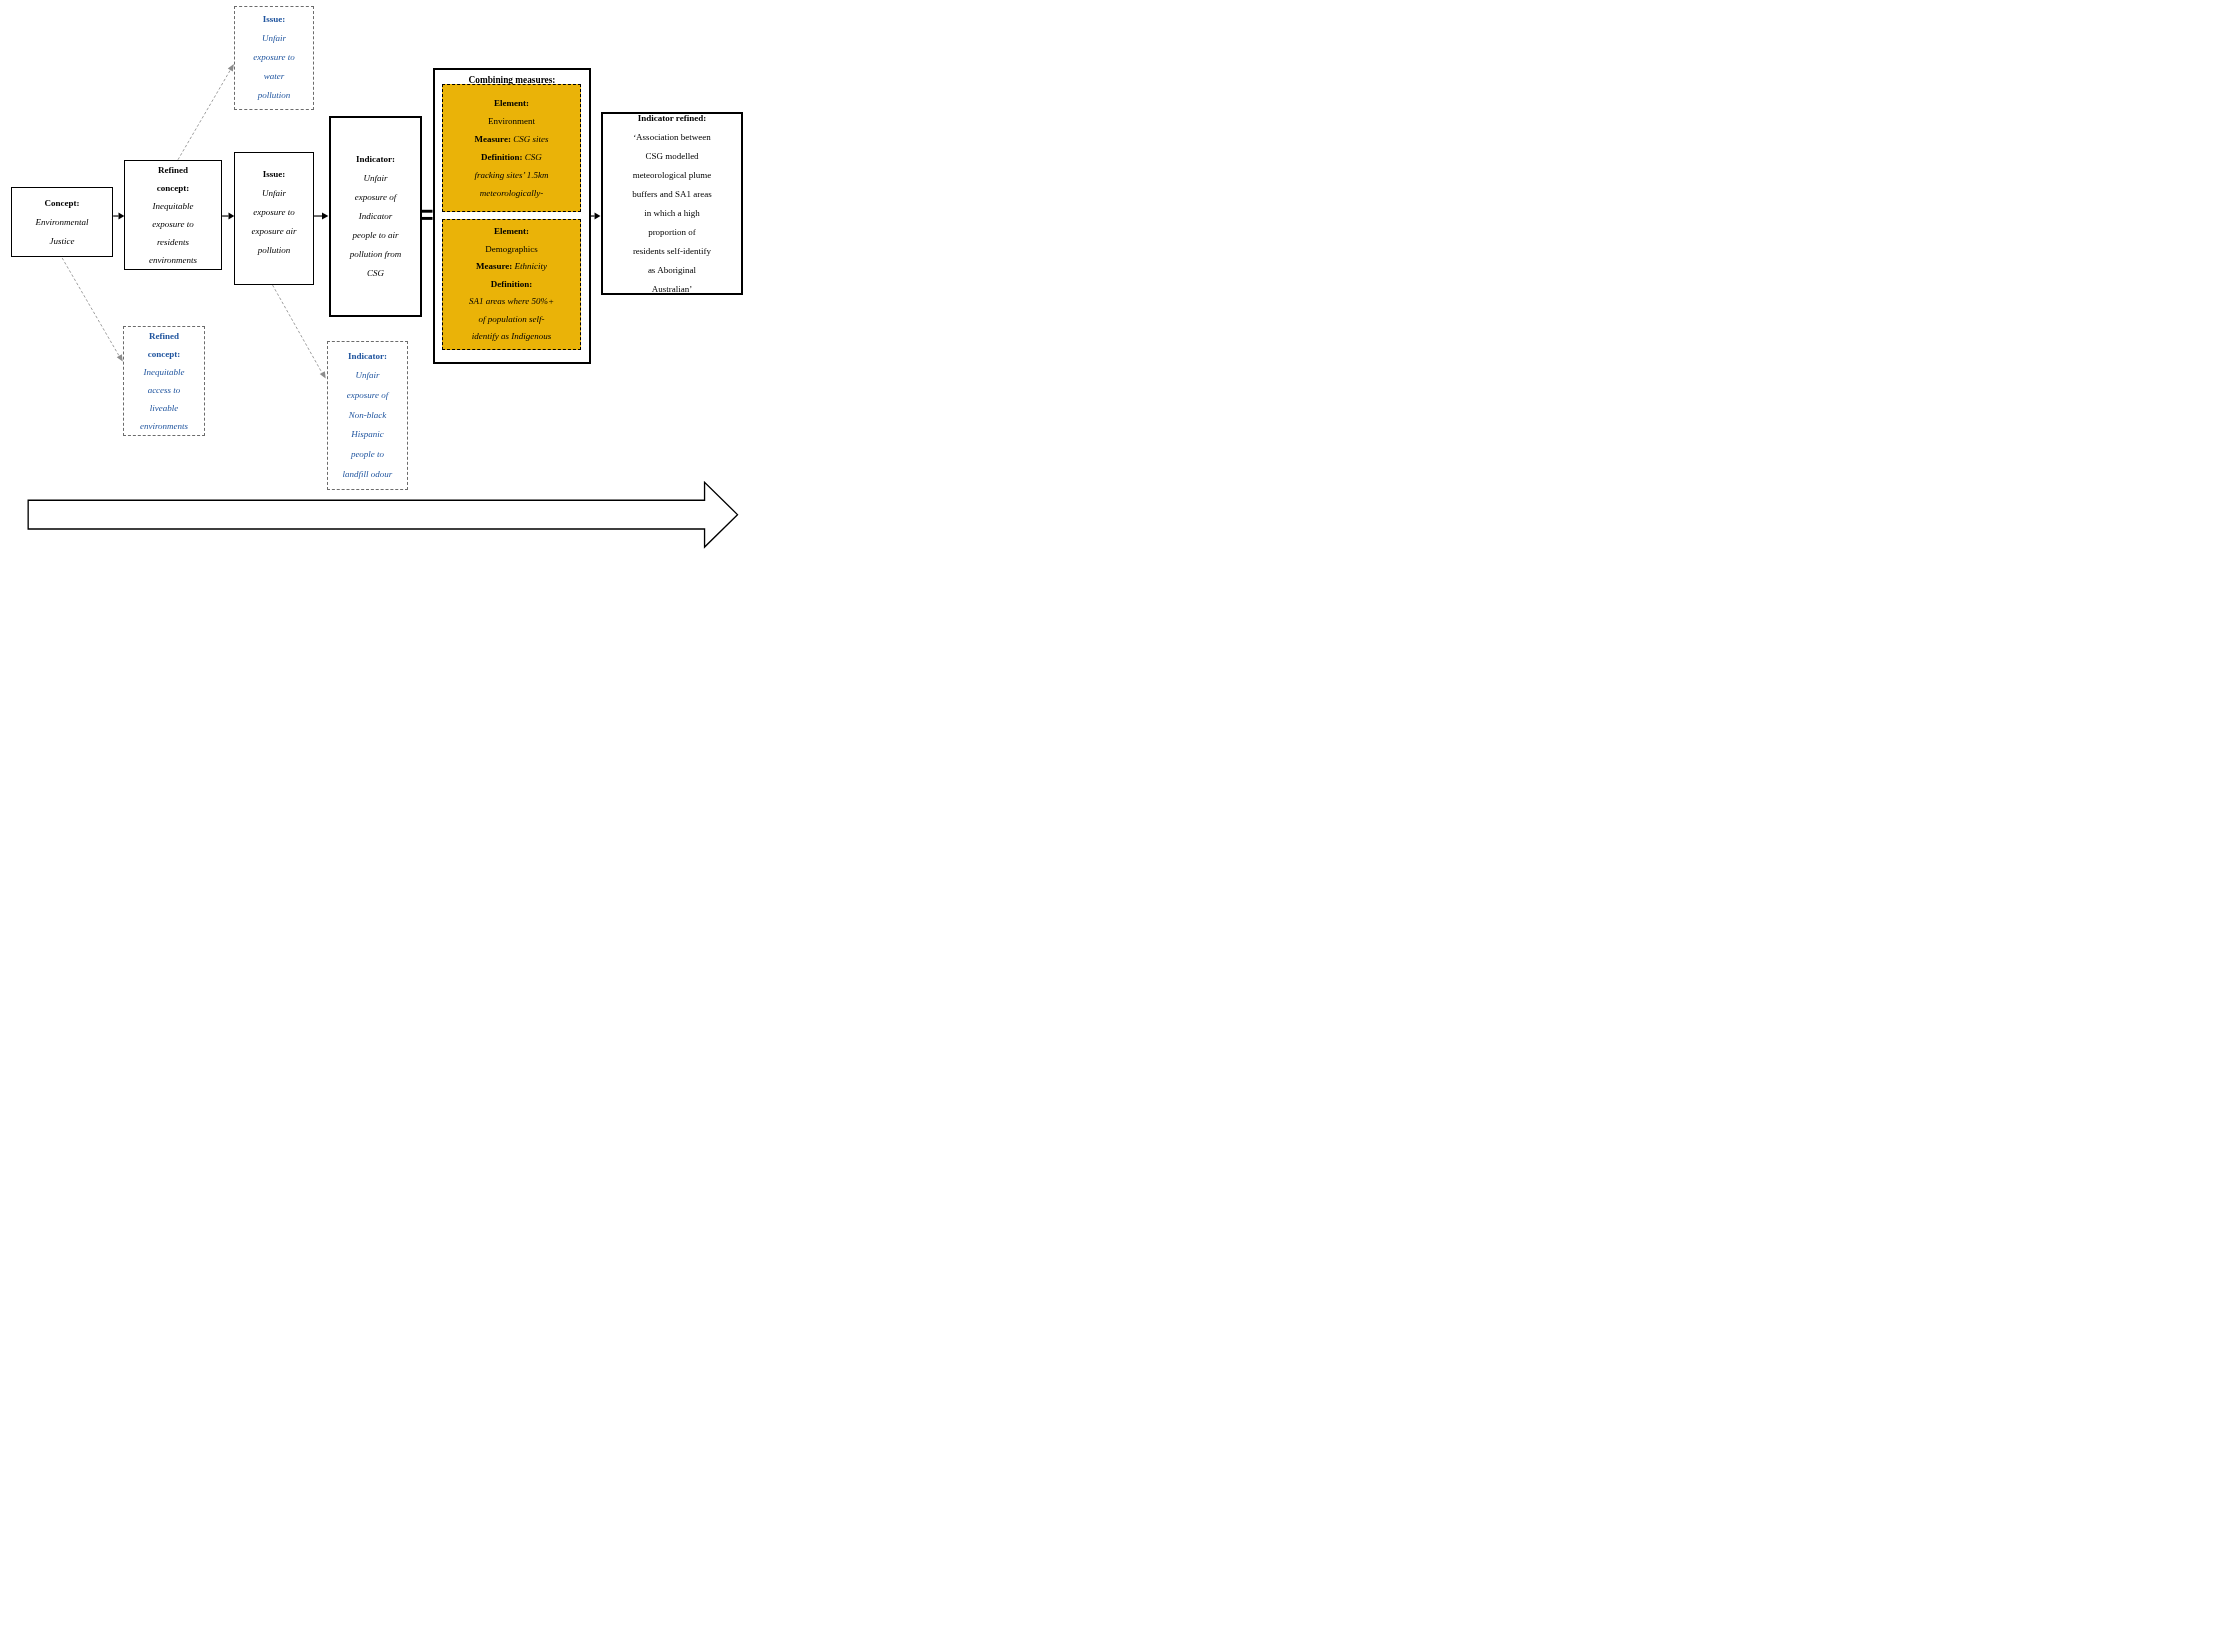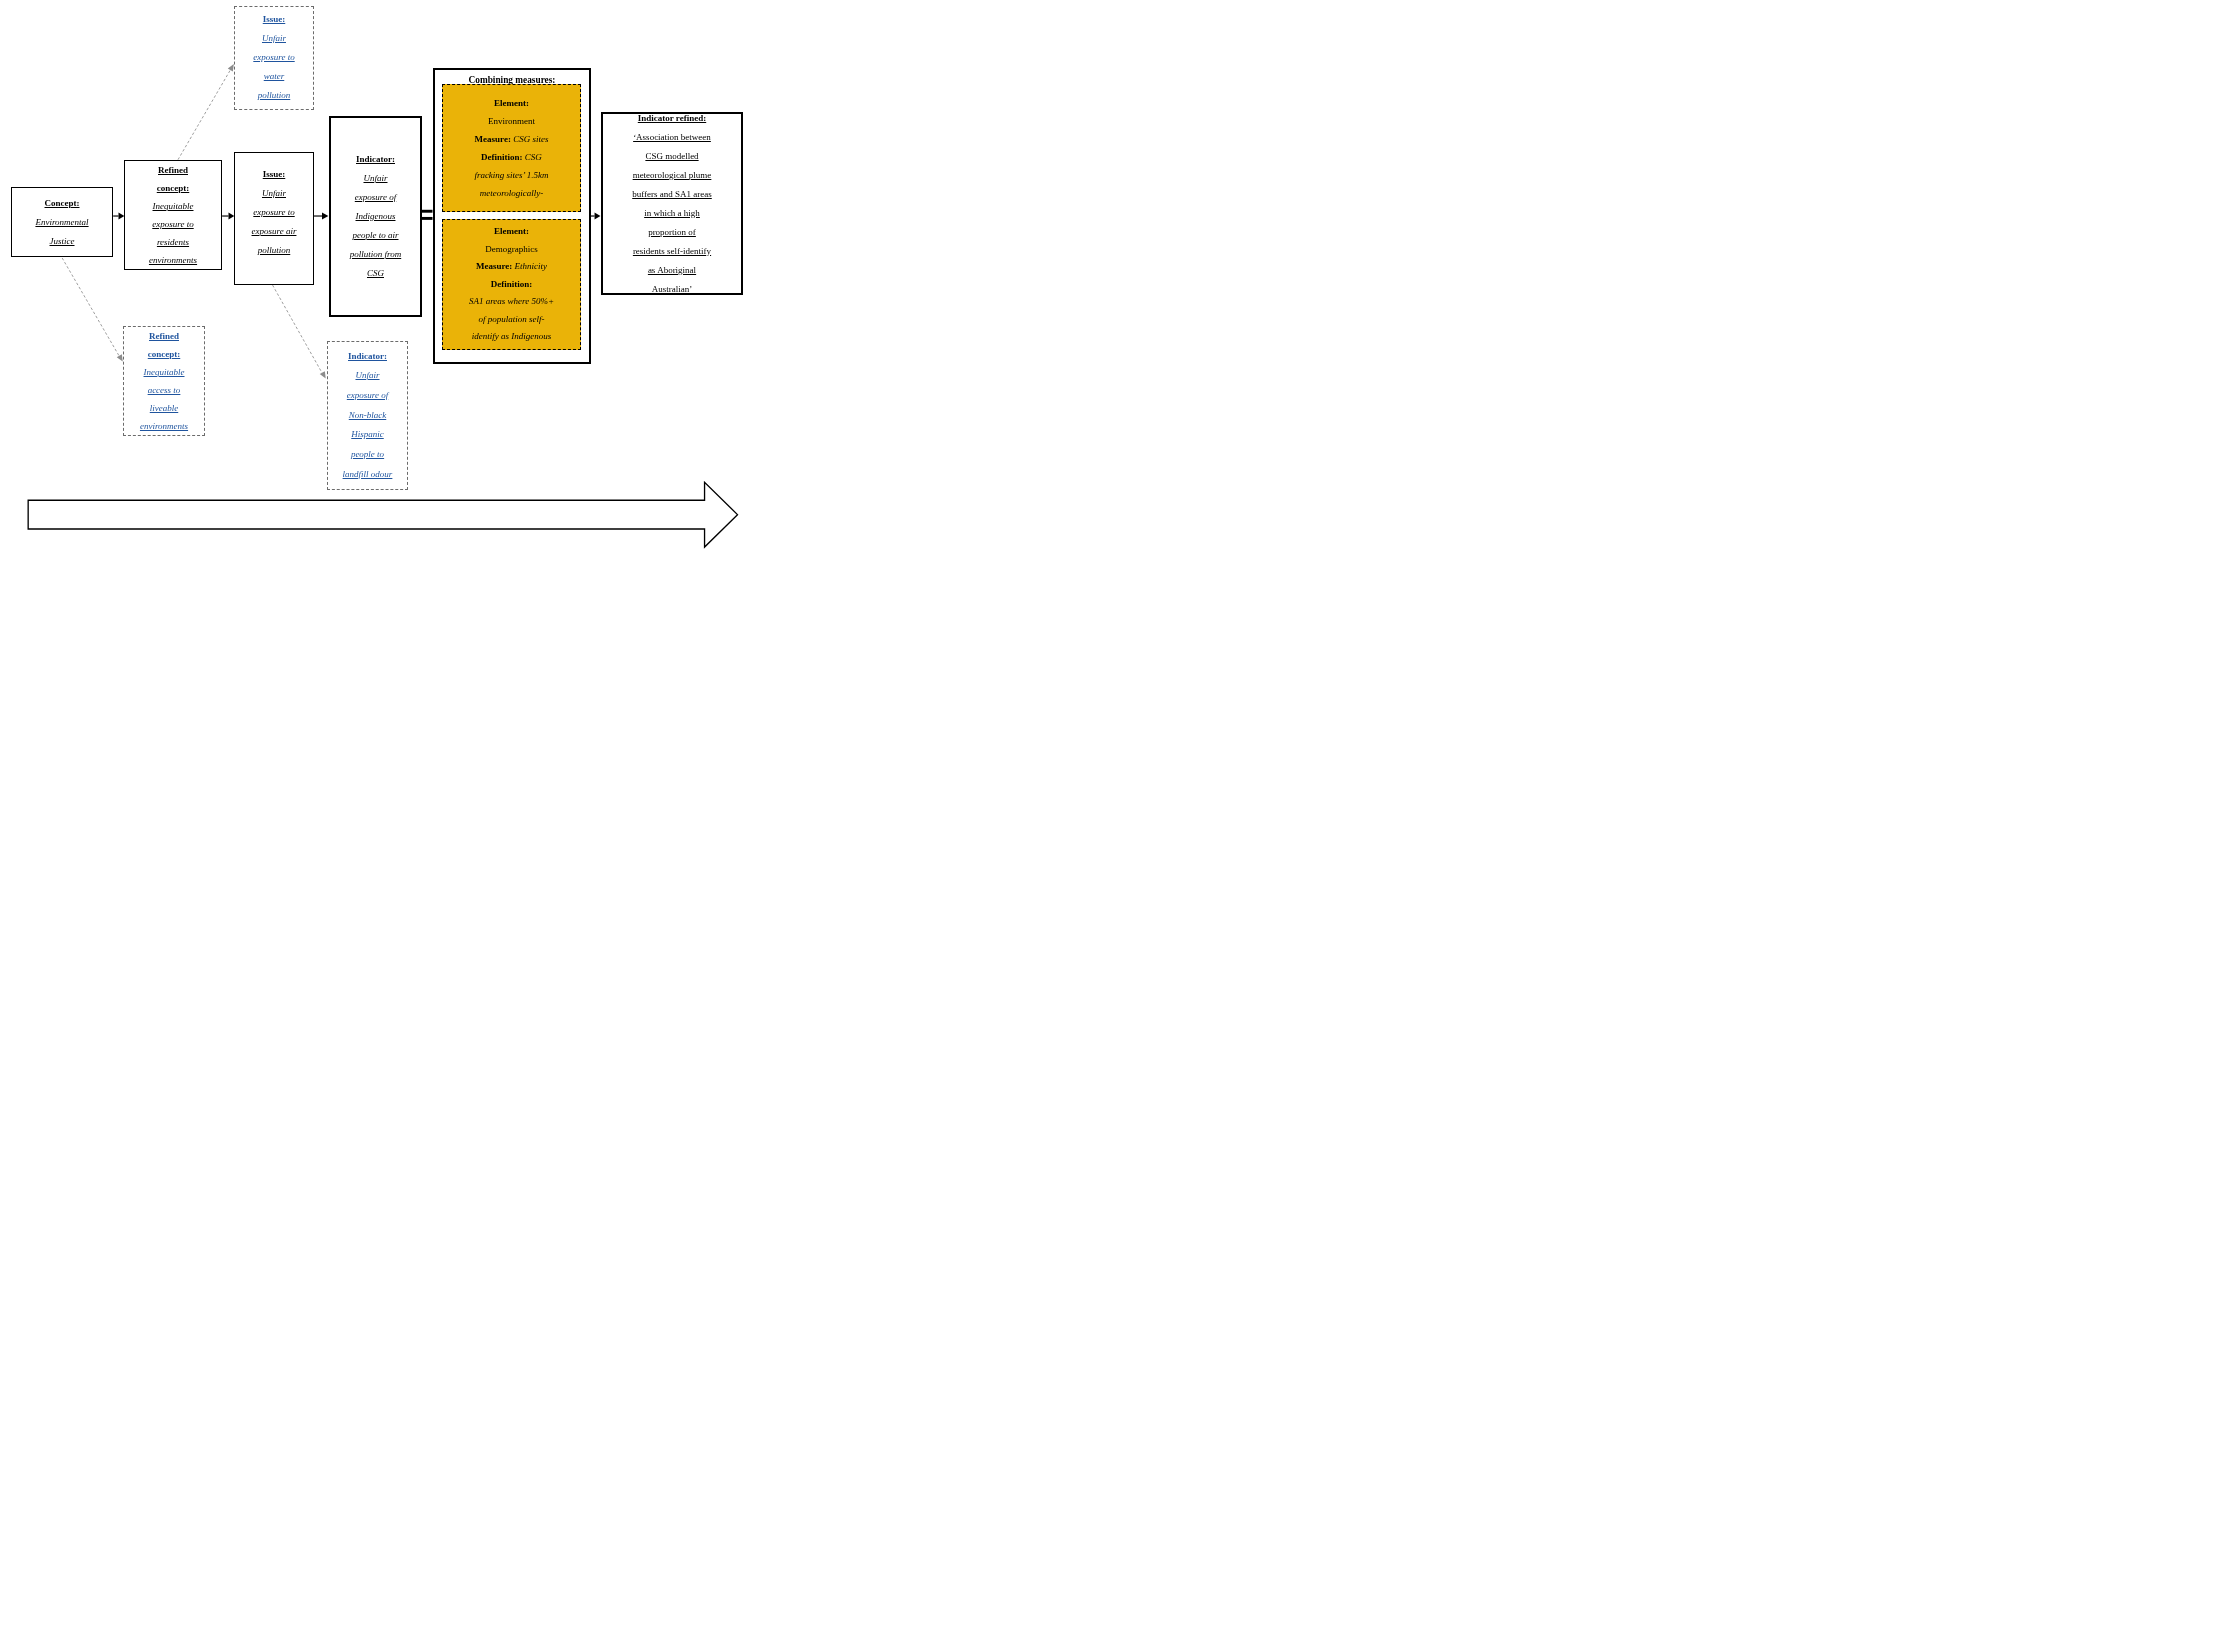--- a/index.html
+++ b/index.html
@@ -17,21 +17,20 @@
     overflow: hidden;
   }
   .box {
     position: absolute;
     box-sizing: border-box;
     background: #ffffff;
     display: flex;
     flex-direction: column;
     justify-content: center;
     text-align: center;
-    text-decoration: underline;
   }
   .solid  { border: 1.6px solid #000000; }
   .thick  { border-width: 2.1px; }
   .dashed-alt {
     border: 1.1px dashed #6b6b6b;
     color: #1F549E;
   }
   .inner-dashed {
     position: absolute;
     box-sizing: border-box;
@@ -138,21 +137,21 @@
     <div class="line italic">Unfair</div>
     <div class="line italic">exposure to</div>
     <div class="line italic">exposure air</div>
     <div class="line italic">pollution</div>
   </div>
 
   <div class="box solid thick lh36" style="left:329px; top:116px; width:93px; height:201px;">
     <div class="line bold">Indicator:</div>
     <div class="line italic">Unfair</div>
     <div class="line italic">exposure of</div>
-    <div class="line italic">Indigenous</div>
+    <div class="line italic">Indicator</div>
     <div class="line italic">people to air</div>
     <div class="line italic">pollution from</div>
     <div class="line italic">CSG</div>
   </div>
 
   <div class="box solid thick" style="left:433px; top:68px; width:158px; height:296px; justify-content:flex-start;">
     <div class="combining-title">Combining measures:</div>
 
     <div class="inner-dashed" style="left:7px; top:14px; width:139px; height:128px;">
       <div class="line bold">Element:</div>

